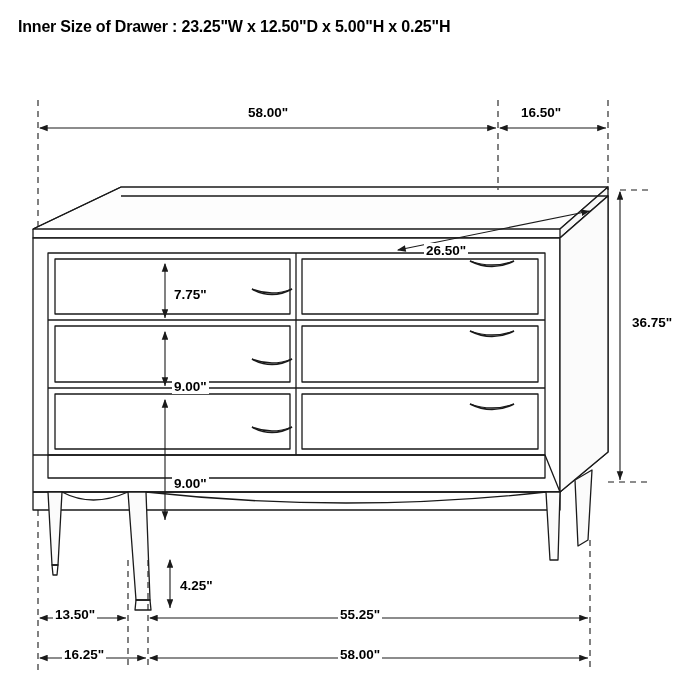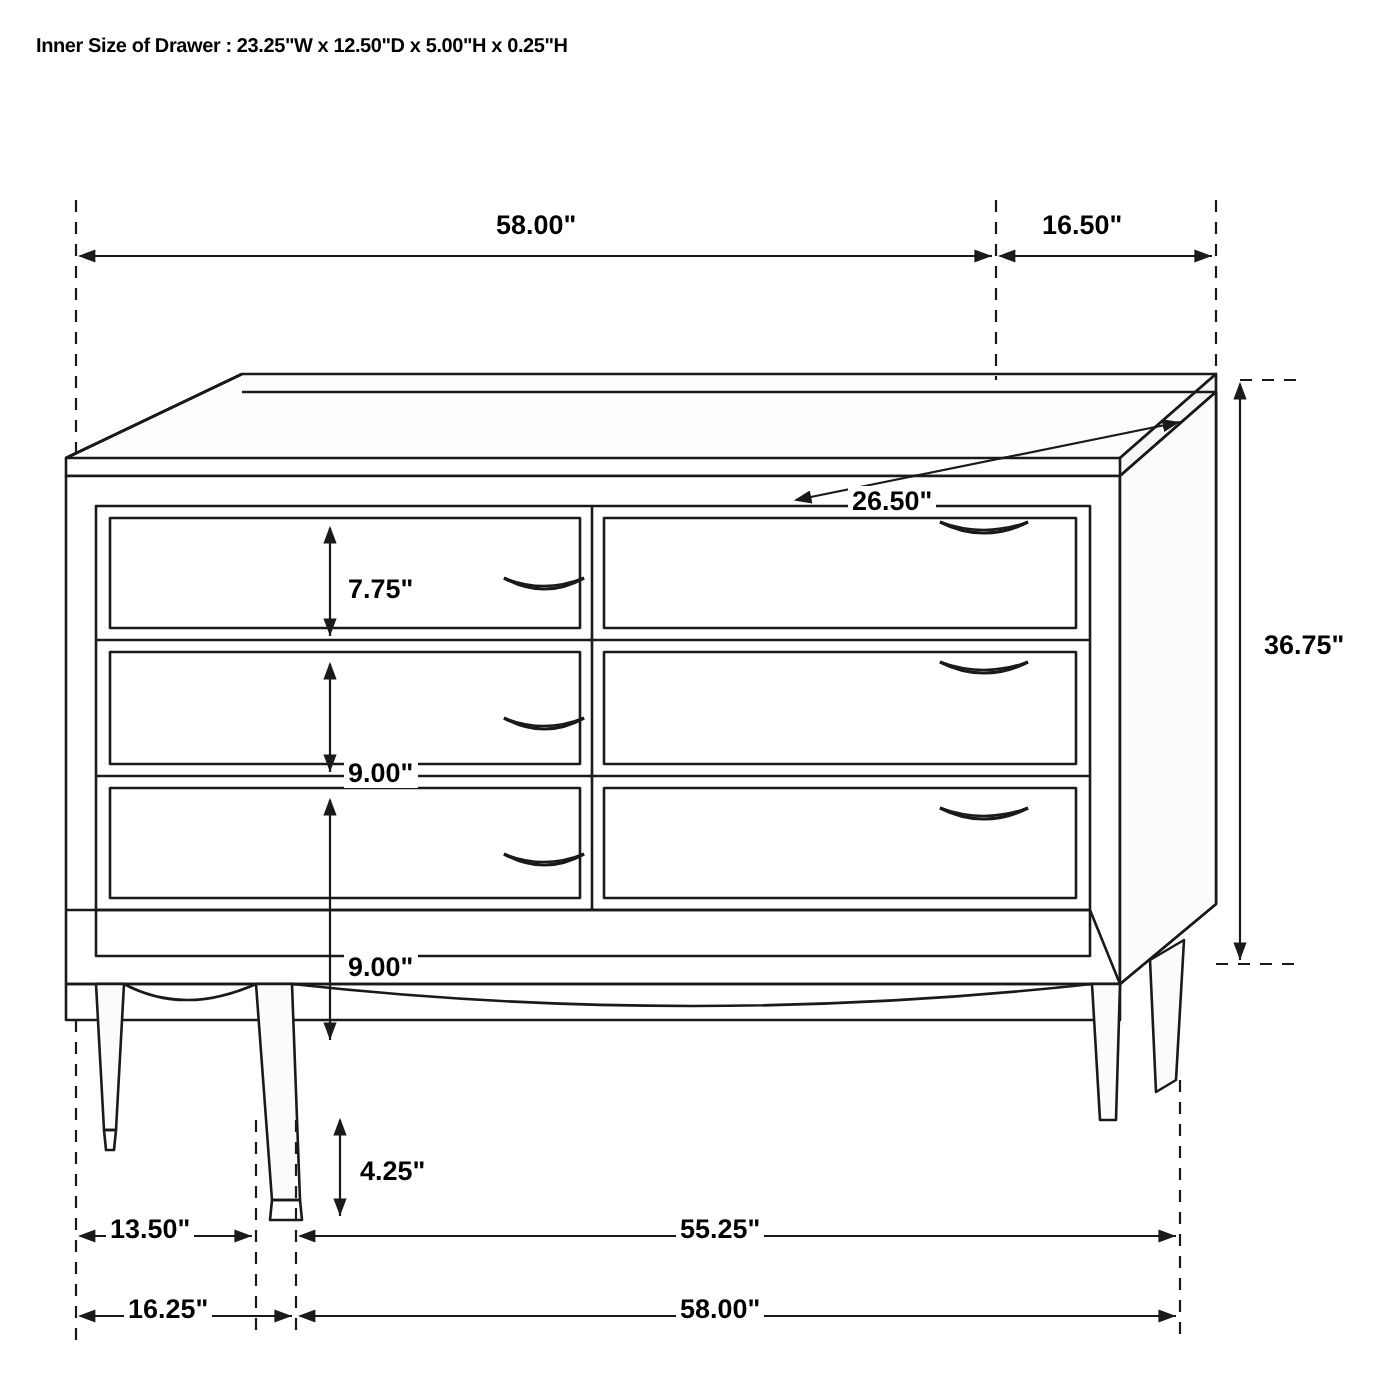--- a/index.html
+++ b/index.html
@@ -8,21 +8,21 @@
     background:#ffffff;
     font-family:"Liberation Sans", sans-serif;
     color:#000;
     overflow:hidden;
     position:relative;
   }
   #stage{position:absolute;inset:0;}
   .title{
     position:absolute;
     left:18px; top:18px;
-    font-size:10px;
+    font-size:16px;
     font-weight:bold;
     letter-spacing:-0.2px;
     white-space:nowrap;
   }
   svg{position:absolute;left:0;top:0;width:700px;height:700px;}
   .dimtxt{
     position:absolute;
     font-size:13.5px;
     font-weight:bold;
     white-space:nowrap;

